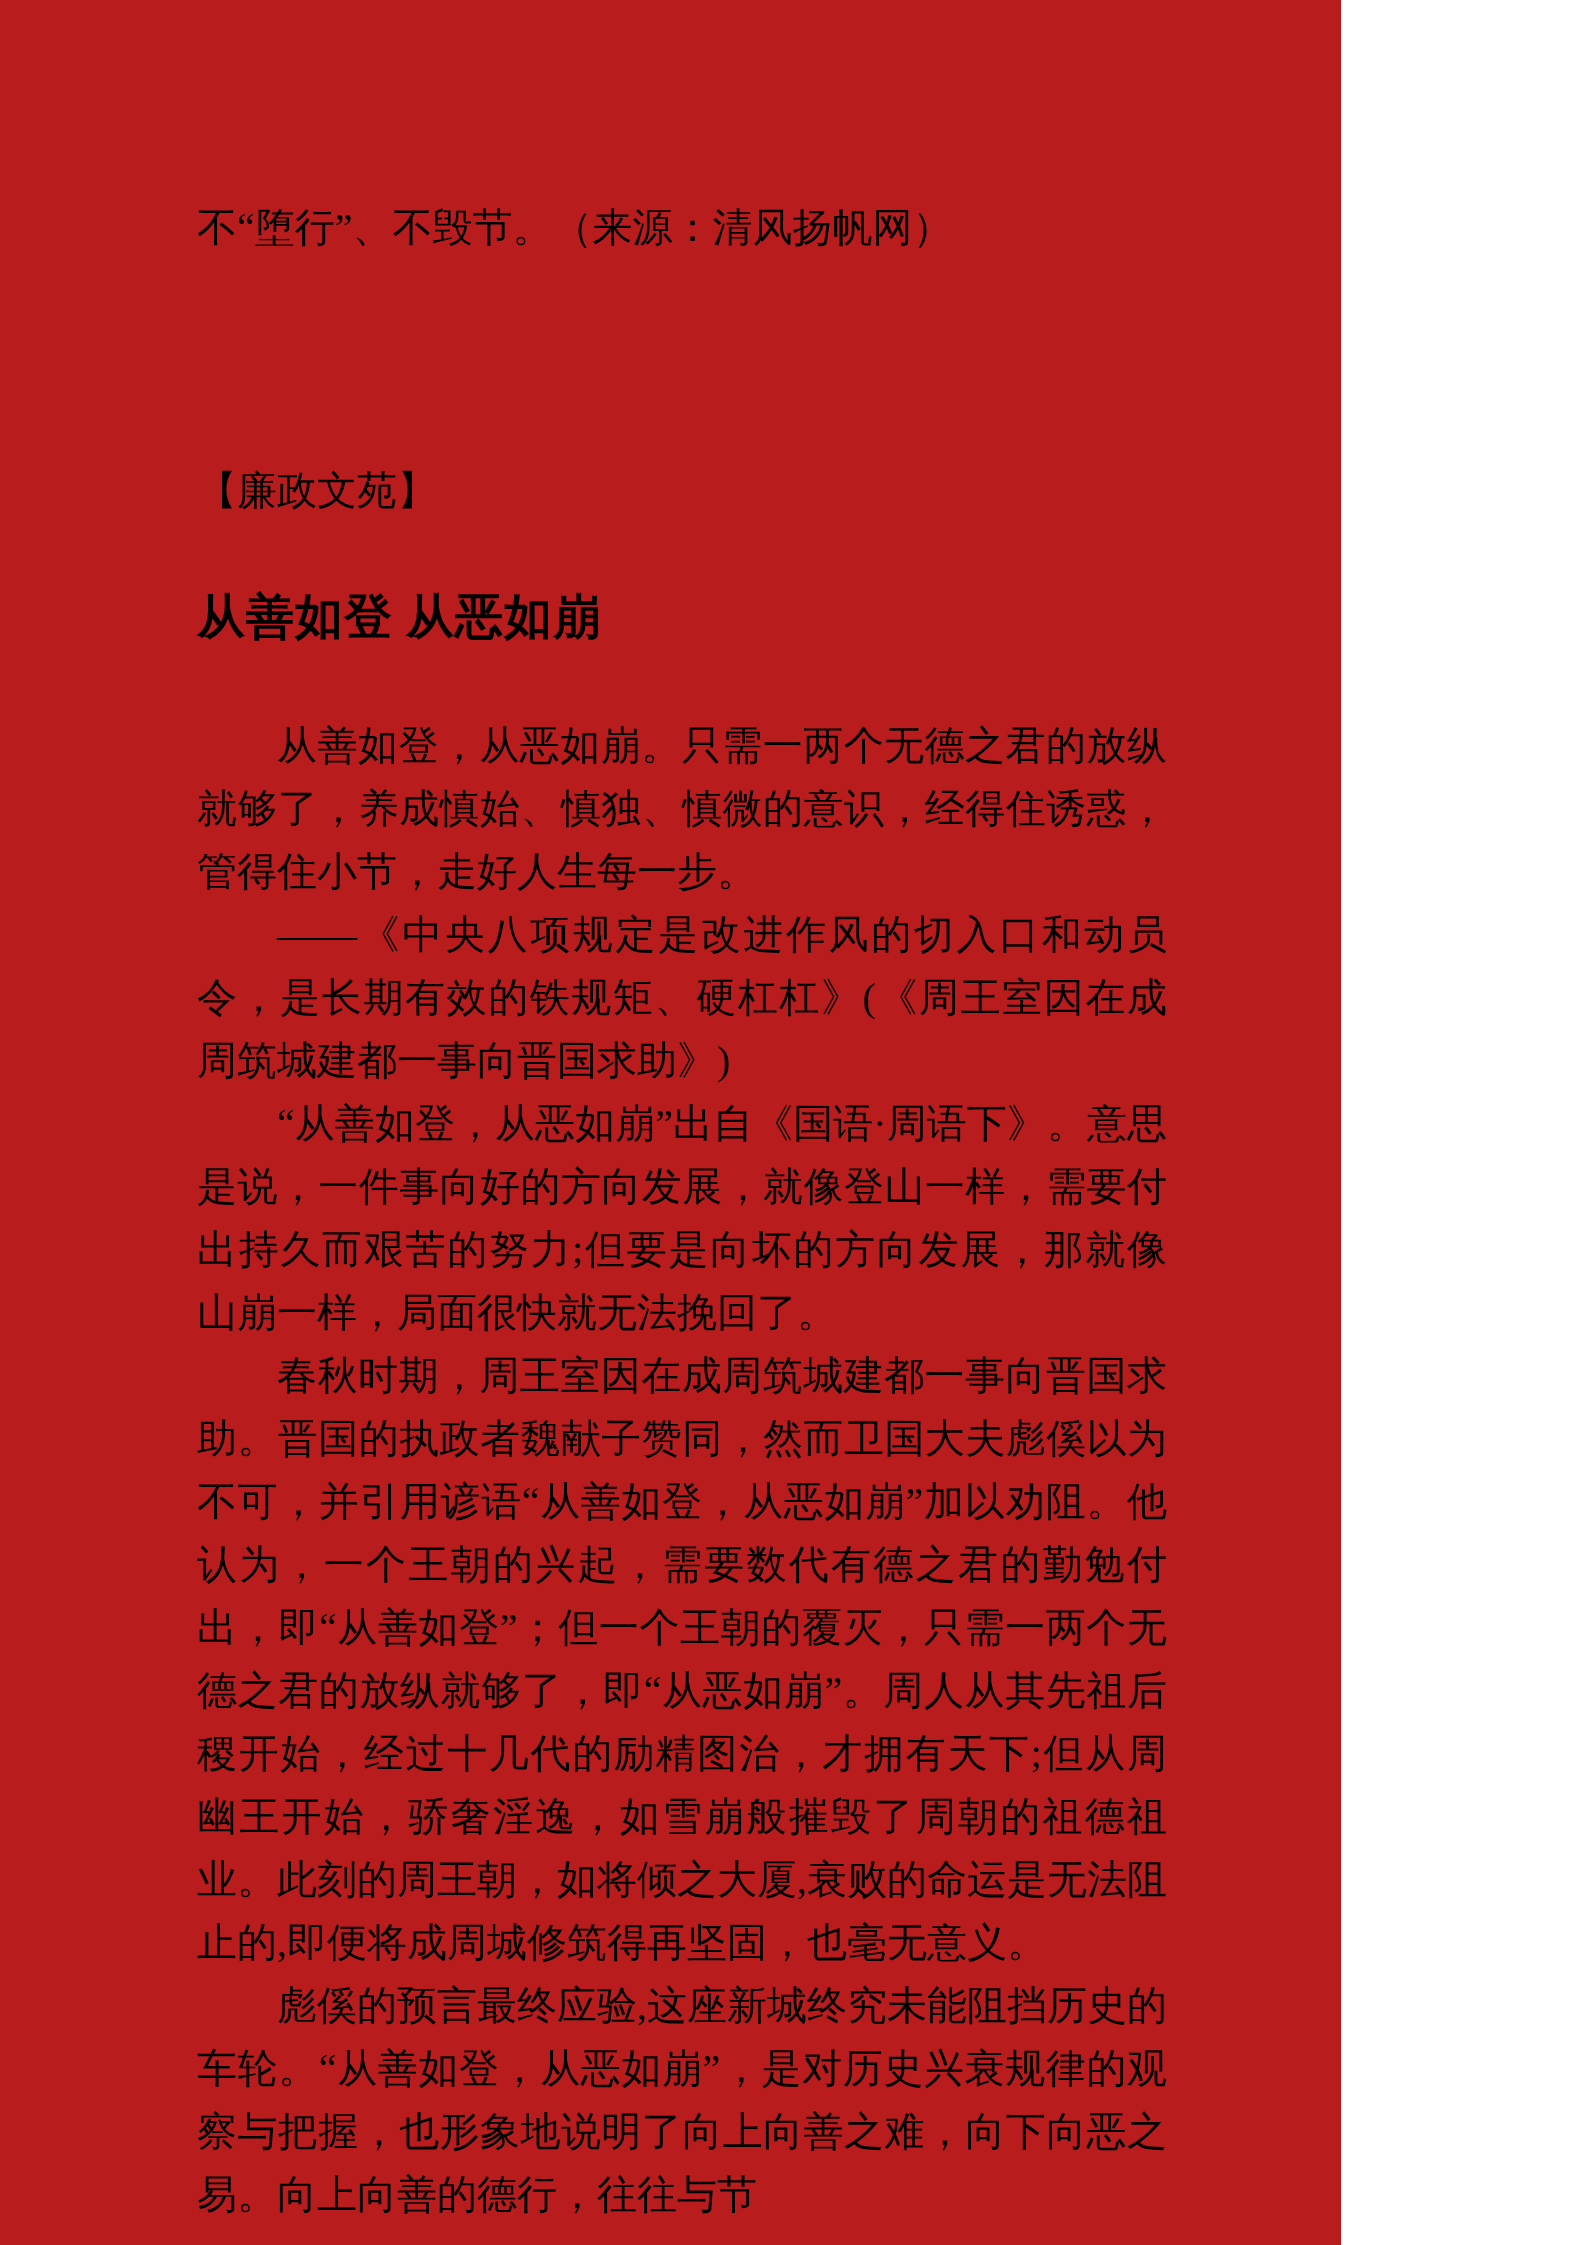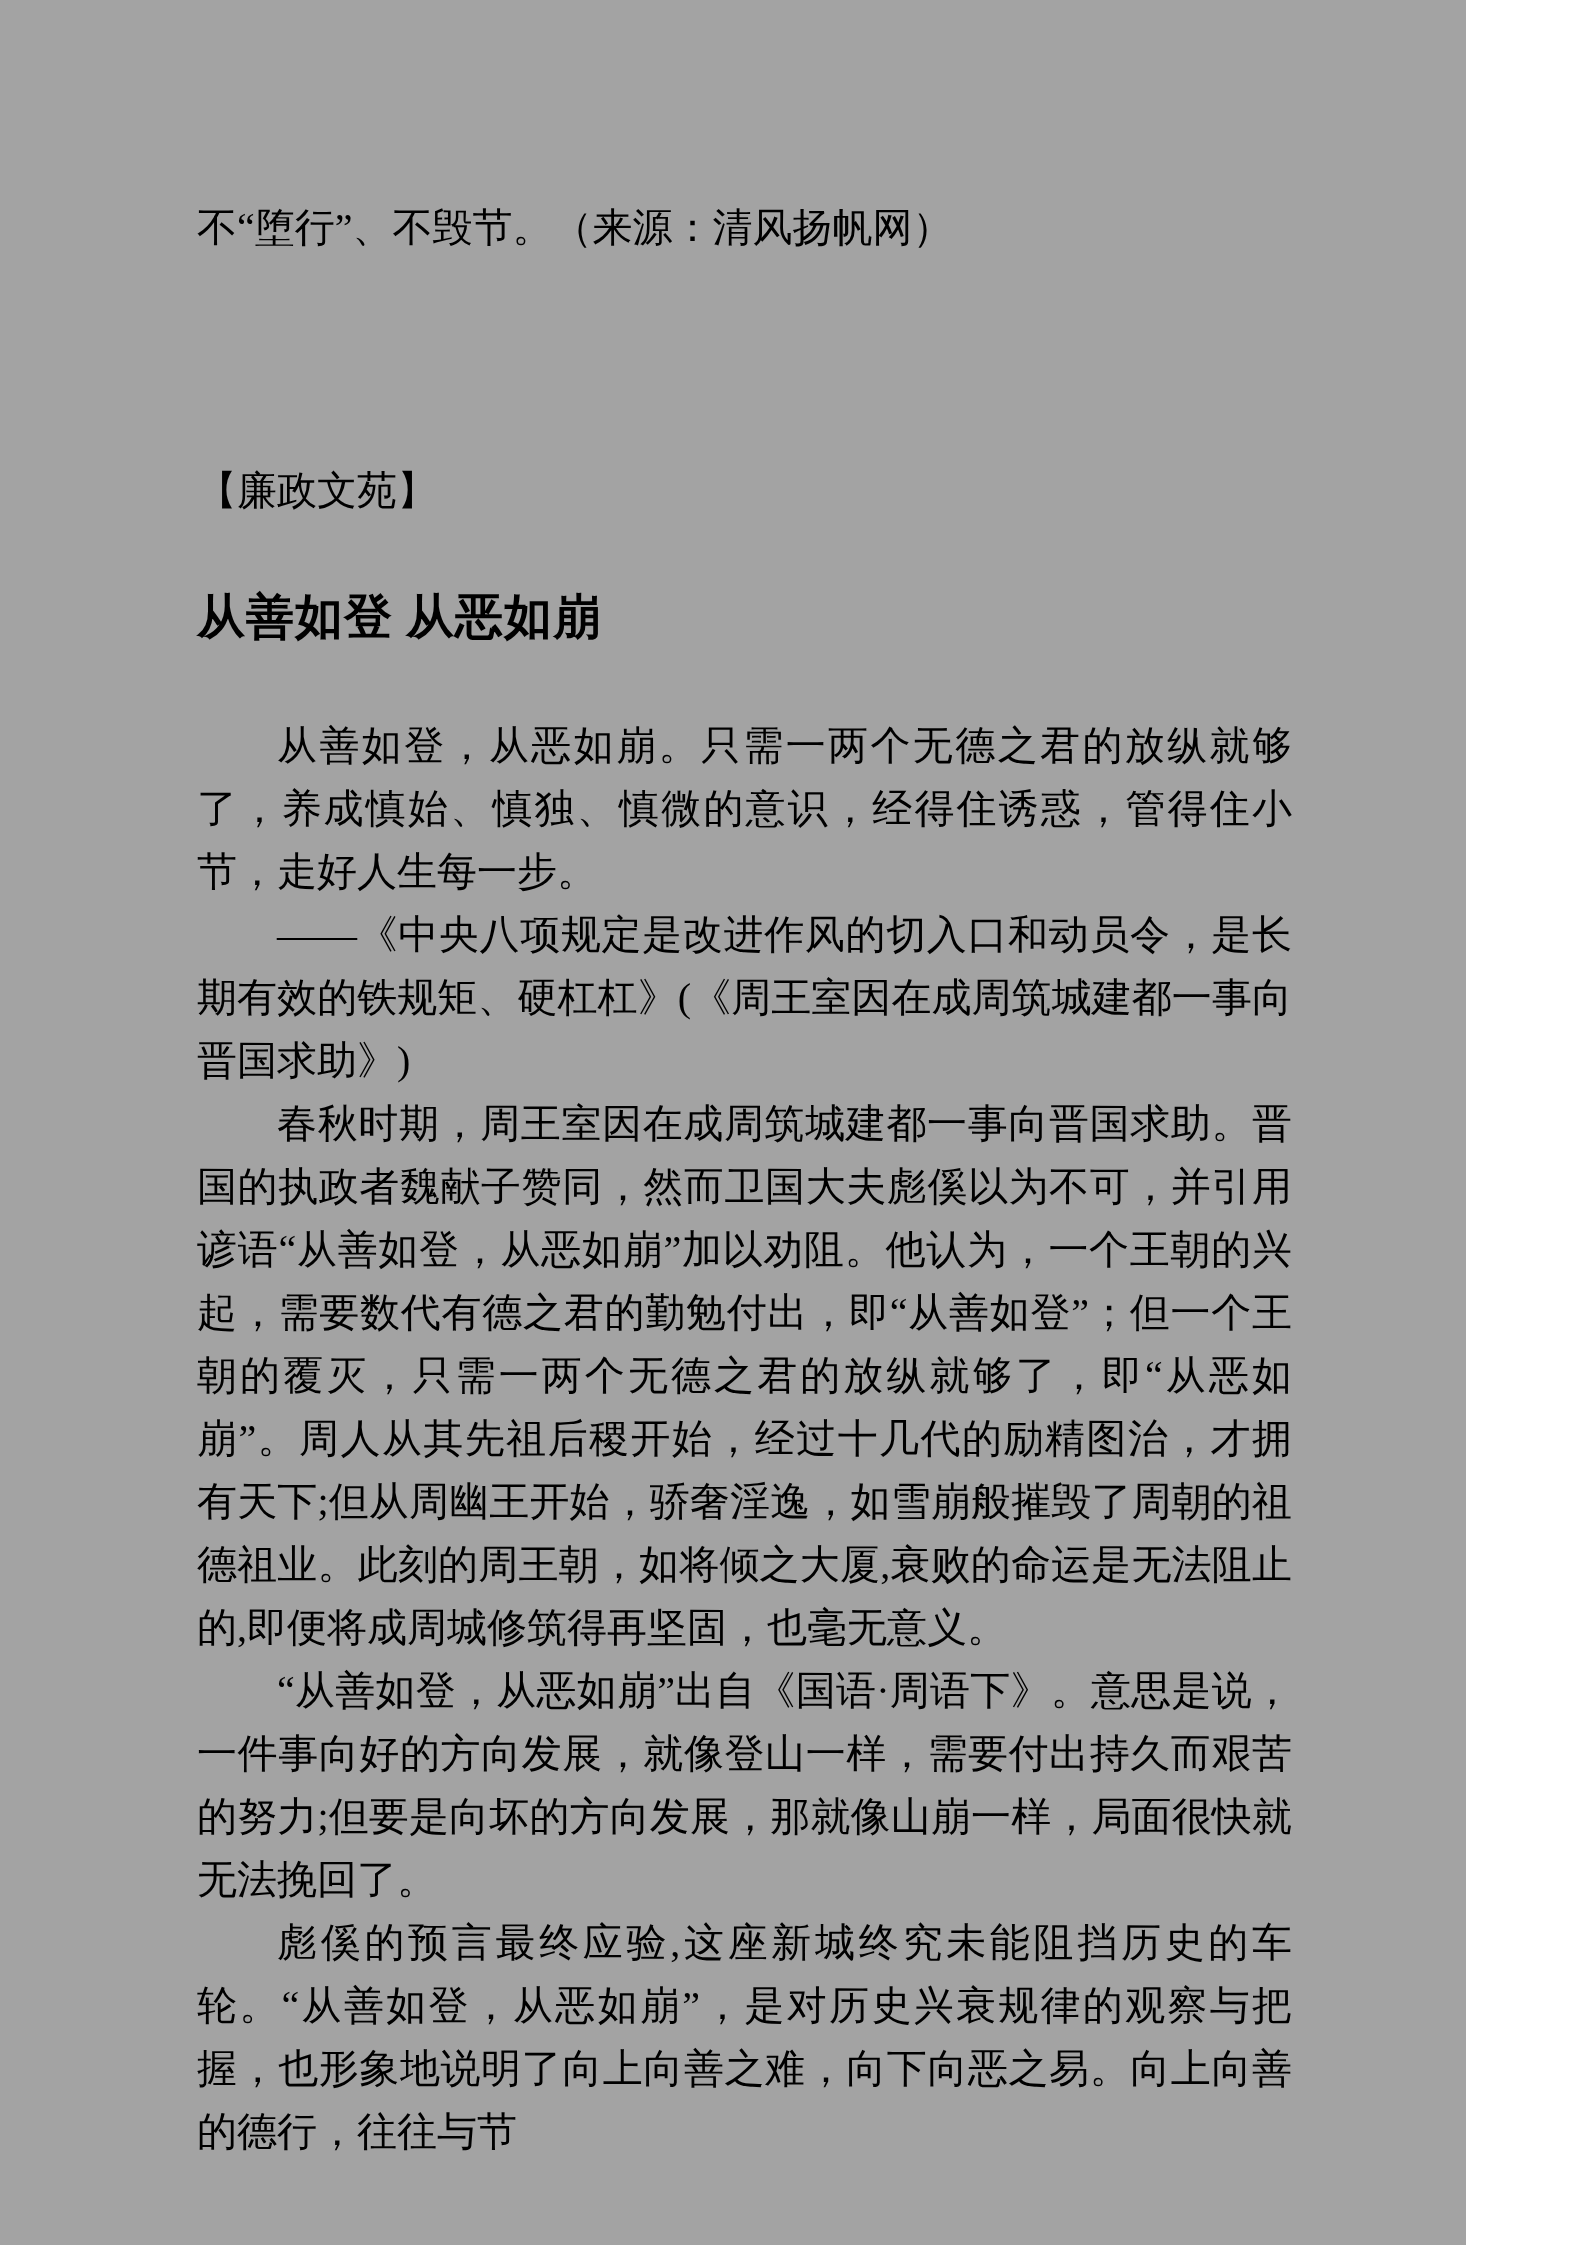--- a/index.html
+++ b/index.html
@@ -2,23 +2,23 @@
 <html><head>
 <meta charset="utf-8">
 <style>
   html, body {
     margin: 0;
     padding: 0;
     background: #ffffff;
   }
   .page {
     position: relative;
-    width: 1466px;
+    width: 1341px;
     height: 2245px;
-    background: #a3a3a3;
+    background: #b91c1c;
     color: #000000;
     font-family: "Liberation Serif", "DejaVu Serif", serif;
     overflow: hidden;
     box-sizing: border-box;
   }
   .content {
     box-sizing: border-box;
     padding-left: 197px;
     padding-right: 174px; 
   }
@@ -68,21 +68,21 @@
 
     <div class="continuation-line">不“堕行”、不毁节。（来源：清风扬帆网）</div>
 
     <div class="section-header">【廉政文苑】</div>
 
     <div class="article-title">从善如登 从恶如崩</div>
 
     <div class="article-body">
       <p>从善如登，从恶如崩。只需一两个无德之君的放纵就够了，养成慎始、慎独、慎微的意识，经得住诱惑，管得住小节，走好人生每一步。</p>
       <p>——《中央八项规定是改进作风的切入口和动员令，是长期有效的铁规矩、硬杠杠》(《周王室因在成周筑城建都一事向晋国求助》)</p>
+      <p>“从善如登，从恶如崩”出自《国语·周语下》。意思是说，一件事向好的方向发展，就像登山一样，需要付出持久而艰苦的努力;但要是向坏的方向发展，那就像山崩一样，局面很快就无法挽回了。</p>
       <p>春秋时期，周王室因在成周筑城建都一事向晋国求助。晋国的执政者魏献子赞同，然而卫国大夫彪傒以为不可，并引用谚语“从善如登，从恶如崩”加以劝阻。他认为，一个王朝的兴起，需要数代有德之君的勤勉付出，即“从善如登”；但一个王朝的覆灭，只需一两个无德之君的放纵就够了，即“从恶如崩”。周人从其先祖后稷开始，经过十几代的励精图治，才拥有天下;但从周幽王开始，骄奢淫逸，如雪崩般摧毁了周朝的祖德祖业。此刻的周王朝，如将倾之大厦,衰败的命运是无法阻止的,即便将成周城修筑得再坚固，也毫无意义。</p>
-      <p>“从善如登，从恶如崩”出自《国语·周语下》。意思是说，一件事向好的方向发展，就像登山一样，需要付出持久而艰苦的努力;但要是向坏的方向发展，那就像山崩一样，局面很快就无法挽回了。</p>
       <p>彪傒的预言最终应验,这座新城终究未能阻挡历史的车轮。“从善如登，从恶如崩”，是对历史兴衰规律的观察与把握，也形象地说明了向上向善之难，向下向恶之易。向上向善的德行，往往与节</p>
     </div>
 
     <div class="page-footer">- 6 -</div>
 
   </div>
 </div>
 
 </body></html>

